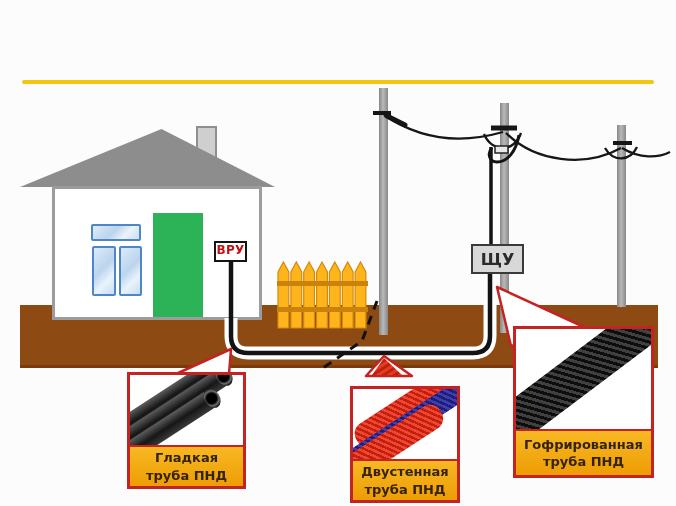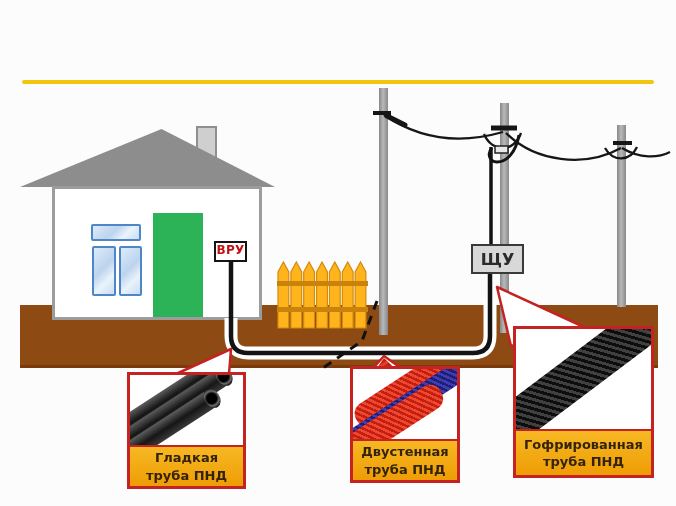--- a/index.html
+++ b/index.html
@@ -56,21 +56,21 @@
   
   .callout{background:#6d28d9;border:3px solid #c52222;box-sizing:border-box;}
   .pipes{position:absolute;left:0;top:0;right:0;overflow:hidden;background:#fff;}
   .cap-label{position:absolute;left:0;right:0;bottom:0;border-top:2px solid #c52222;
              background:linear-gradient(#f7b824,#ee9d04);
              display:flex;flex-direction:column;align-items:center;justify-content:center;
              font-size:13px;font-weight:bold;color:#33230a;line-height:1.32;text-align:center;}
   #co-smooth{left:127px;top:372px;width:119px;height:117px;}
   #co-smooth .pipes{height:73px;}
   #co-smooth .cap-label{height:39px;}
-  #co-double{left:350px;top:366px;width:110px;height:117px;padding-left:16px;}
+  #co-double{left:350px;top:386px;width:110px;height:117px;padding-left:16px;}
   #co-double .pipes{height:73px;}
   #co-double .cap-label{height:39px;}
   #co-corr{left:513px;top:326px;width:141px;height:152px;}
   #co-corr .pipes{height:103px;}
   #co-corr .cap-label{height:44px;}
 
   
   .sp{position:absolute;width:150px;height:19px;border-radius:10px;
       background:linear-gradient(#5d5d5d 0%,#161616 52%,#3a3a3a 100%);
       transform:rotate(-33deg);}

